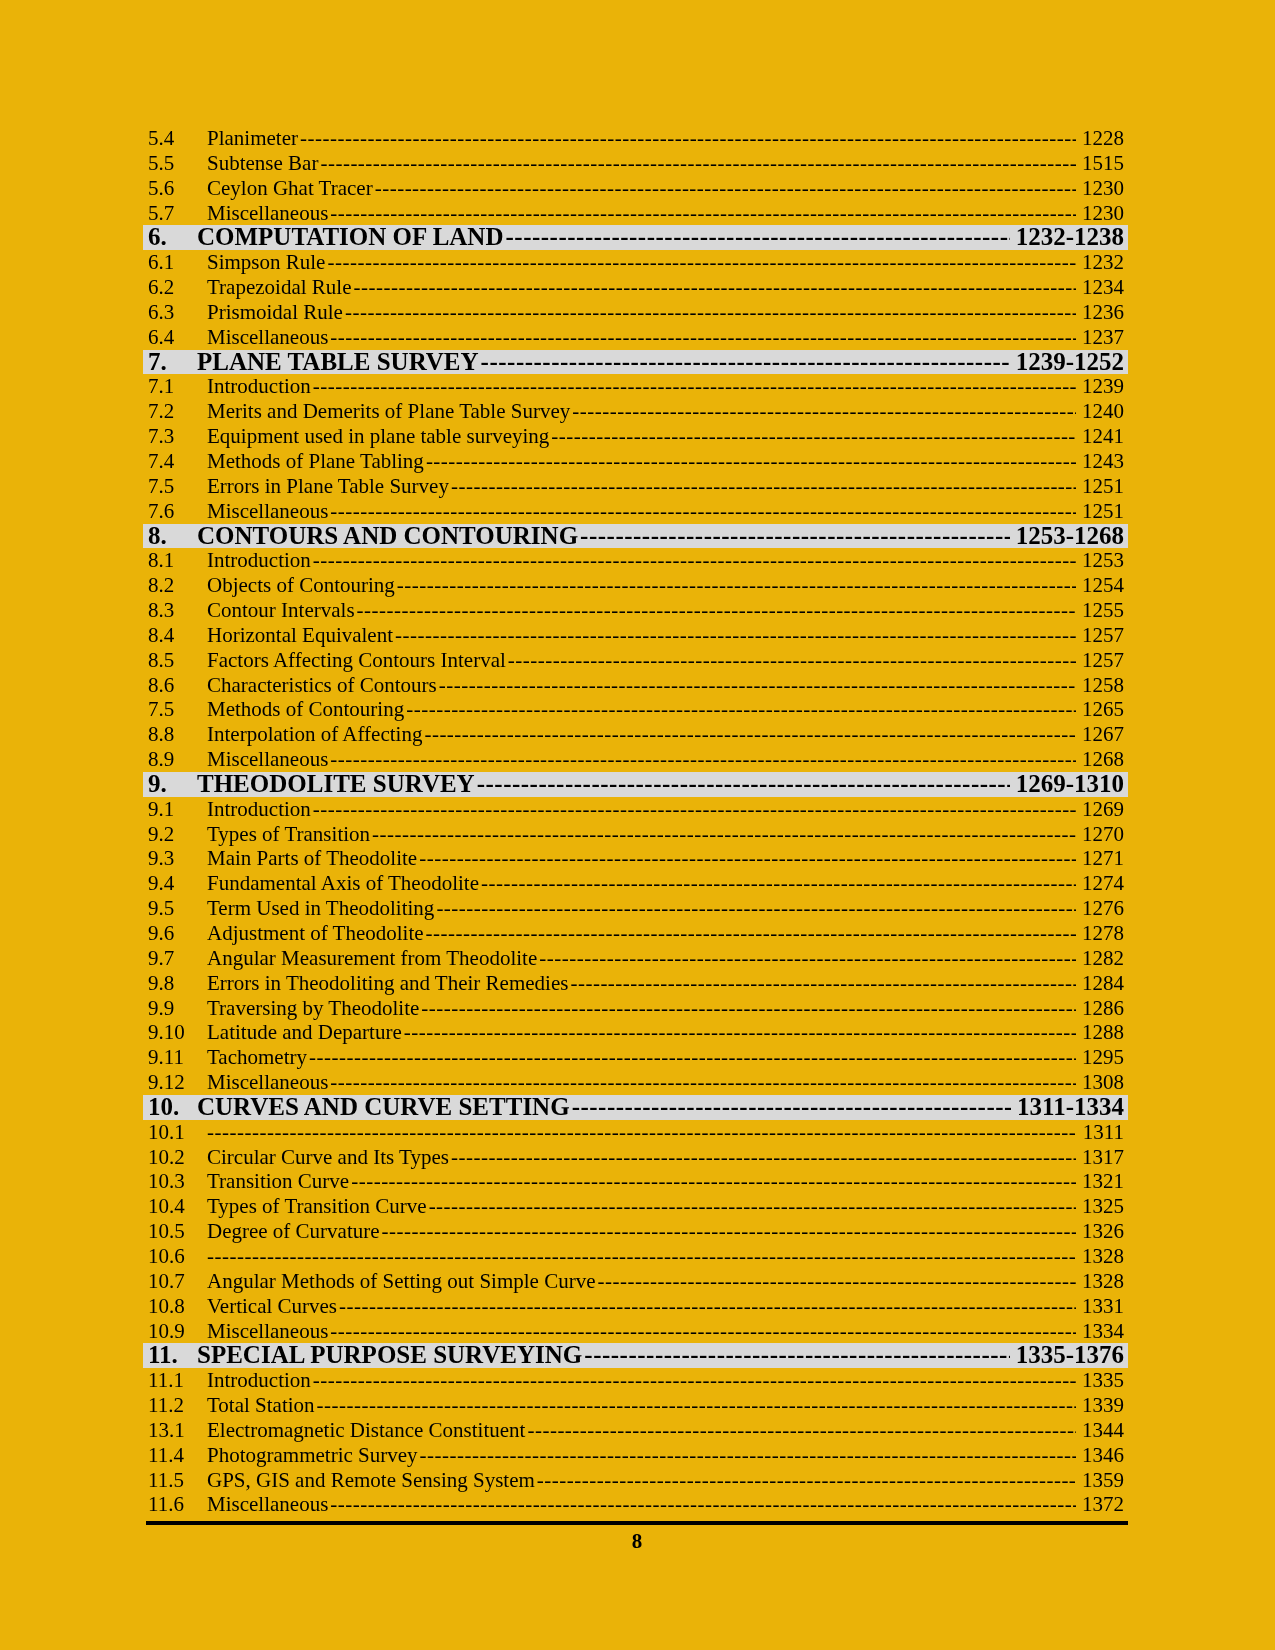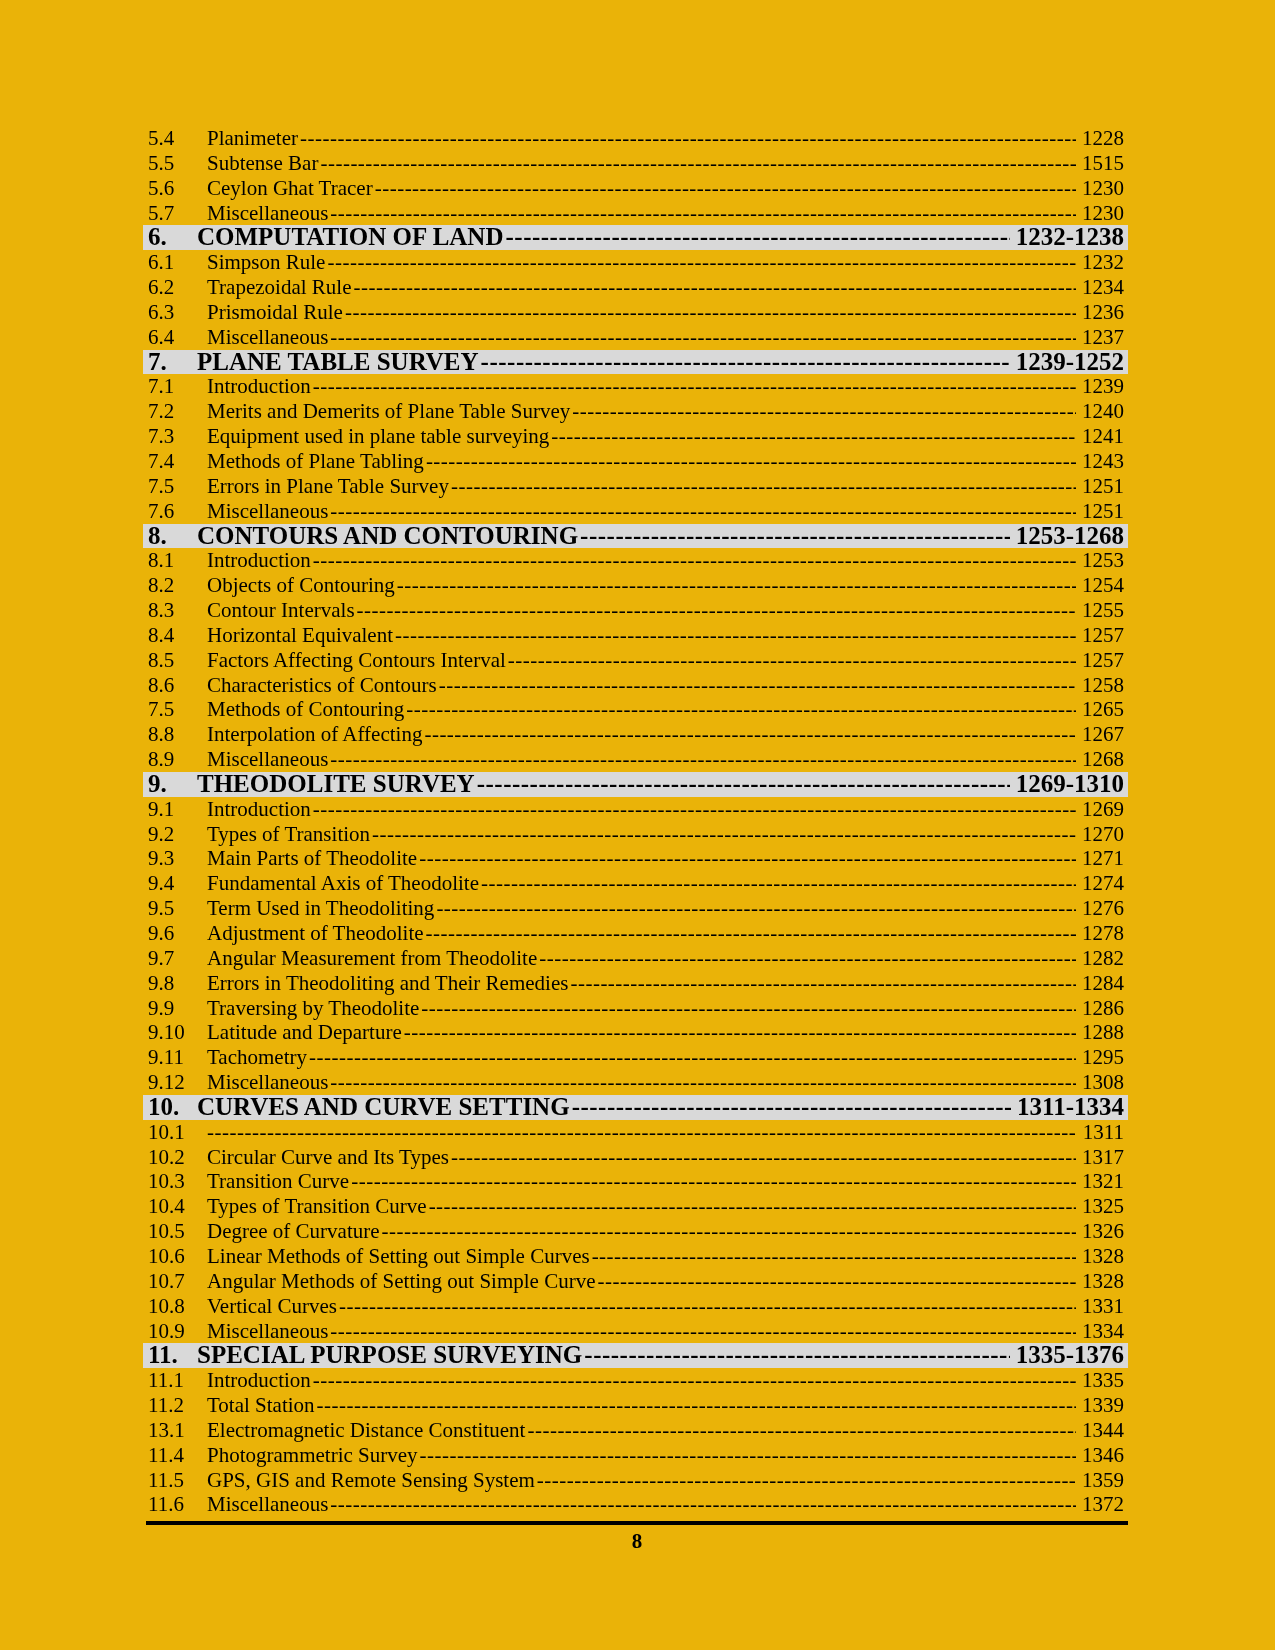--- a/index.html
+++ b/index.html
@@ -330,21 +330,20 @@
     <span class="pg">1325</span>
   </div>
       <div class="row">
     <span class="num">10.5</span>
     <span class="title">Degree of Curvature</span>
     <span class="leader">------------------------------------------------------------------------------------------------------------------------------------------------------------------------------------------------------------------------------------------------------------------------------------------------------------</span>
     <span class="pg">1326</span>
   </div>
       <div class="row">
     <span class="num">10.6</span>
-    <span class="title">Linear Methods of Setting out Simple Curves</span>
     <span class="leader">------------------------------------------------------------------------------------------------------------------------------------------------------------------------------------------------------------------------------------------------------------------------------------------------------------</span>
     <span class="pg">1328</span>
   </div>
       <div class="row">
     <span class="num">10.7</span>
     <span class="title">Angular Methods of Setting out Simple Curve</span>
     <span class="leader">------------------------------------------------------------------------------------------------------------------------------------------------------------------------------------------------------------------------------------------------------------------------------------------------------------</span>
     <span class="pg">1328</span>
   </div>
       <div class="row">

